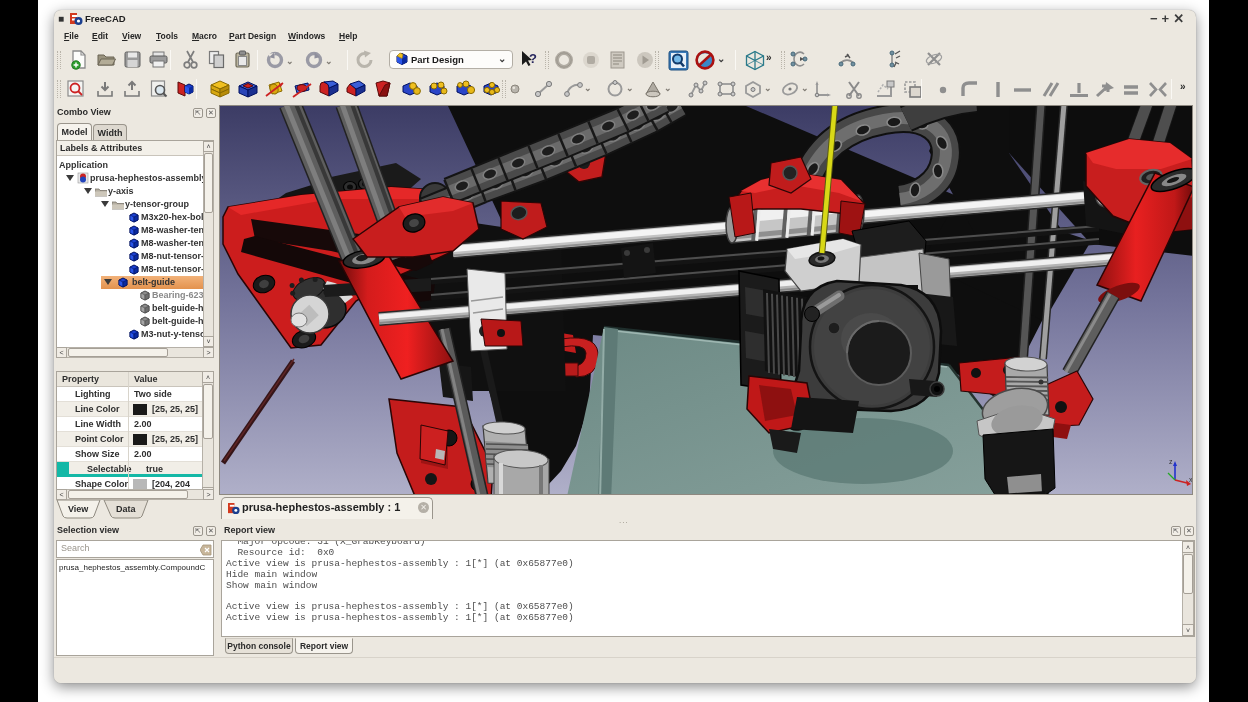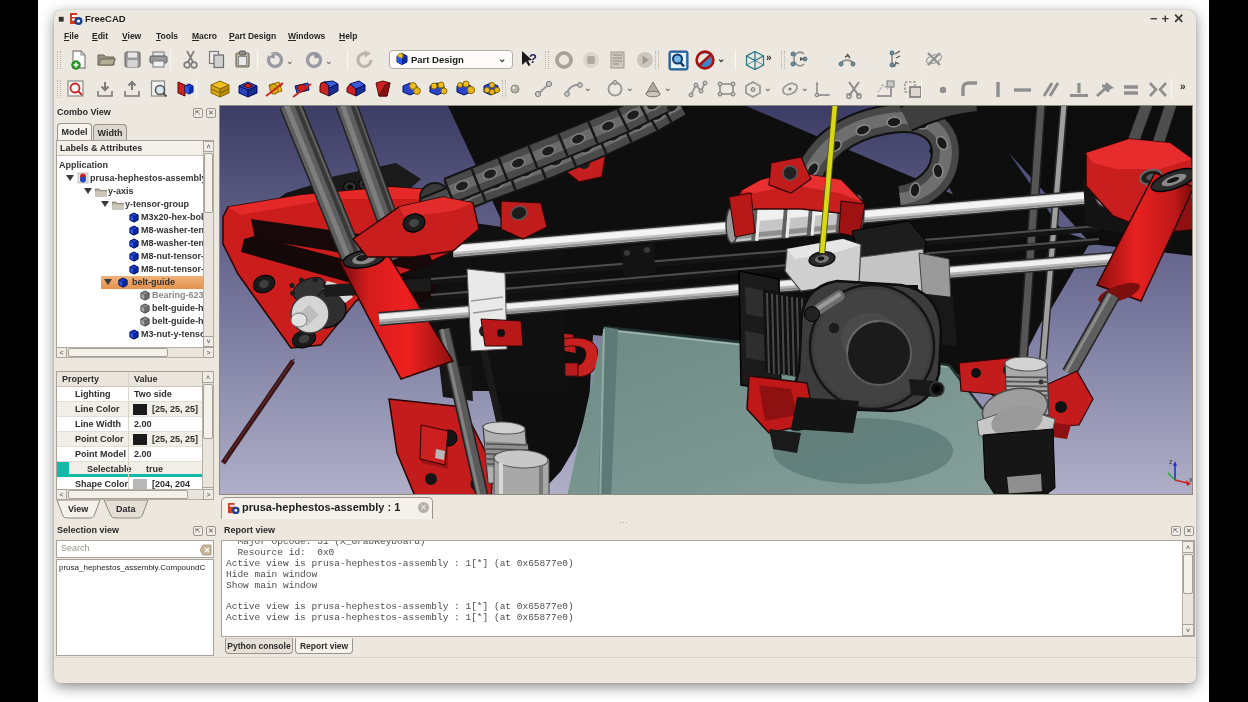--- a/index.html
+++ b/index.html
@@ -544,21 +544,21 @@
 <div class="prow" style="left:0;top:45px;width:145px;background:#ffffff;border-bottom:1px solid #e3dfd7;">
         <span style="position:absolute;left:18px;">Line Width</span>
         <span style="position:absolute;left:77px;">2.00</span>
       </div>
 <div class="prow" style="left:0;top:60px;width:145px;background:#f1eee7;border-bottom:1px solid #e3dfd7;">
         <span style="position:absolute;left:18px;">Point Color</span>
         <span style="position:absolute;left:76px;top:2px;width:14px;height:11px;background:#1a1a1a;"></span>
         <span style="position:absolute;left:95px;">[25, 25, 25]</span>
       </div>
 <div class="prow" style="left:0;top:75px;width:145px;background:#ffffff;border-bottom:1px solid #e3dfd7;">
-        <span style="position:absolute;left:18px;">Point Model</span>
+        <span style="position:absolute;left:18px;">Show Size</span>
         <span style="position:absolute;left:77px;">2.00</span>
       </div>
 <div class="prow" style="left:12px;top:90px;width:145px;background:#f1eee7;border-bottom:3px solid #14b8a6;">
         <span style="position:absolute;left:18px;">Selectable</span>
         <span style="position:absolute;left:77px;">true</span>
       </div>
 <div class="prow" style="left:0;top:105px;width:145px;background:#ffffff;border-bottom:1px solid #e3dfd7;">
         <span style="position:absolute;left:18px;">Shape Color</span>
         <span style="position:absolute;left:76px;top:2px;width:14px;height:11px;background:#b8b8b8;"></span>
         <span style="position:absolute;left:95px;">[204, 204</span>

